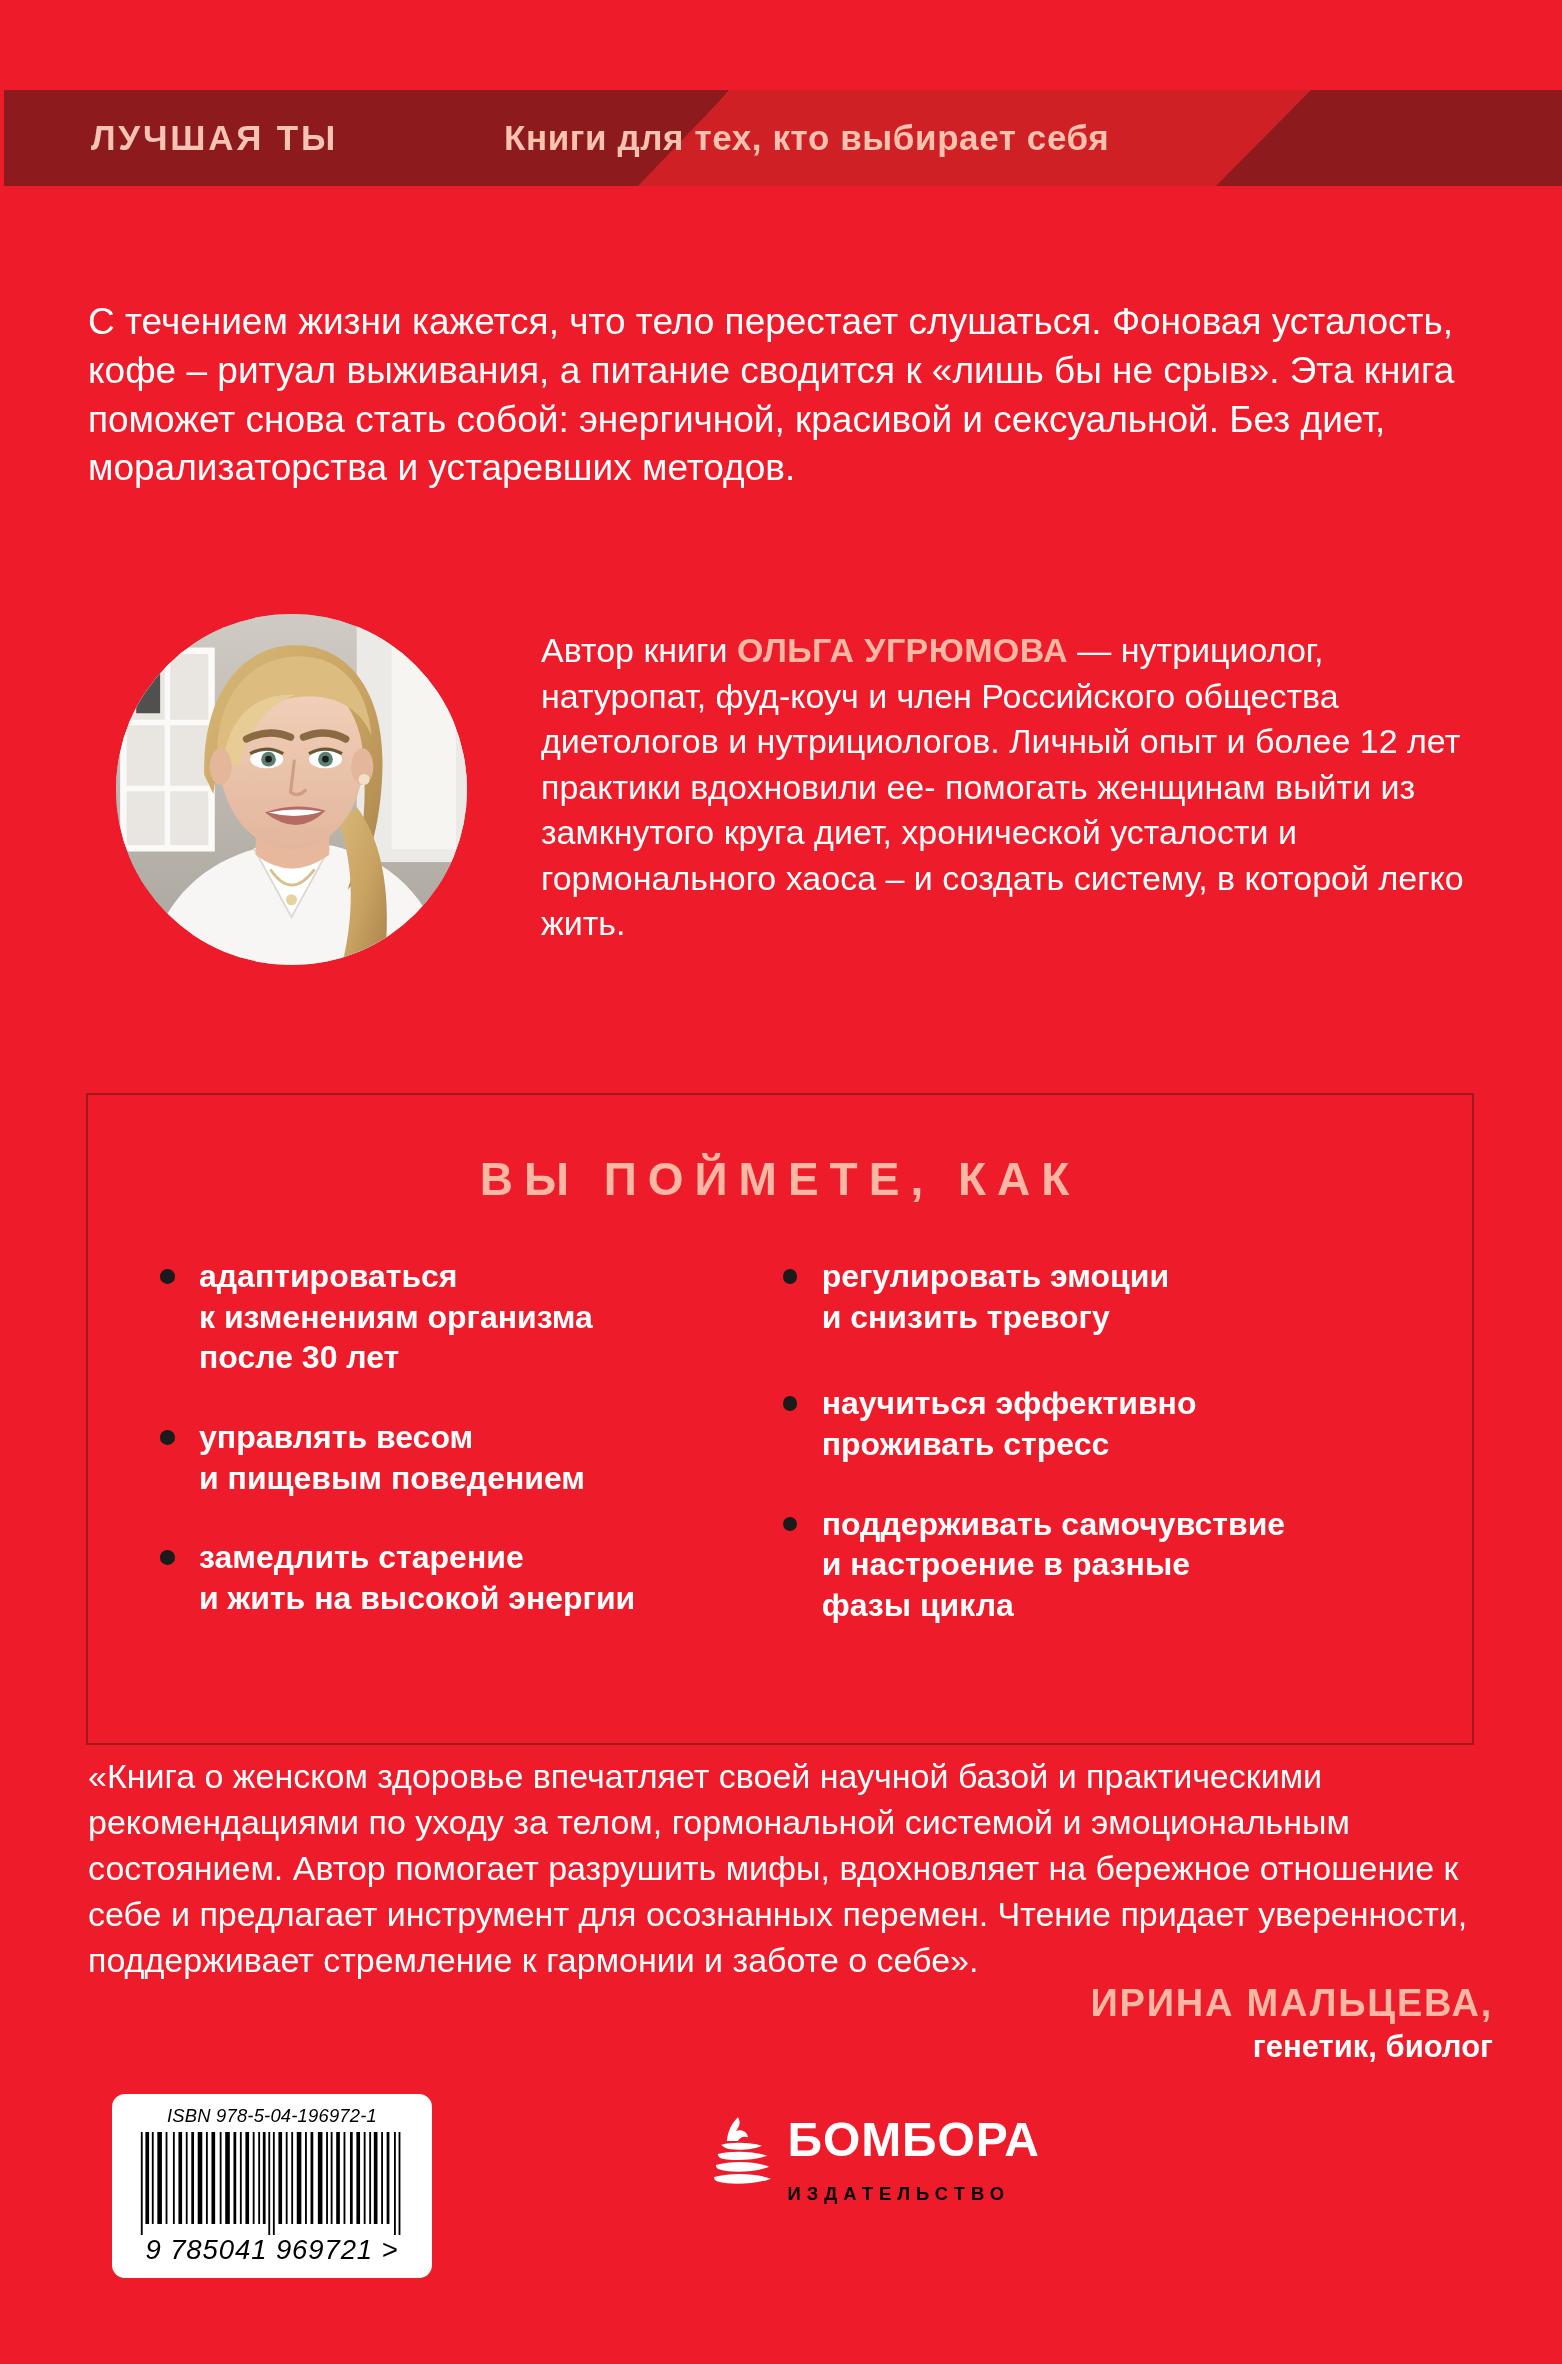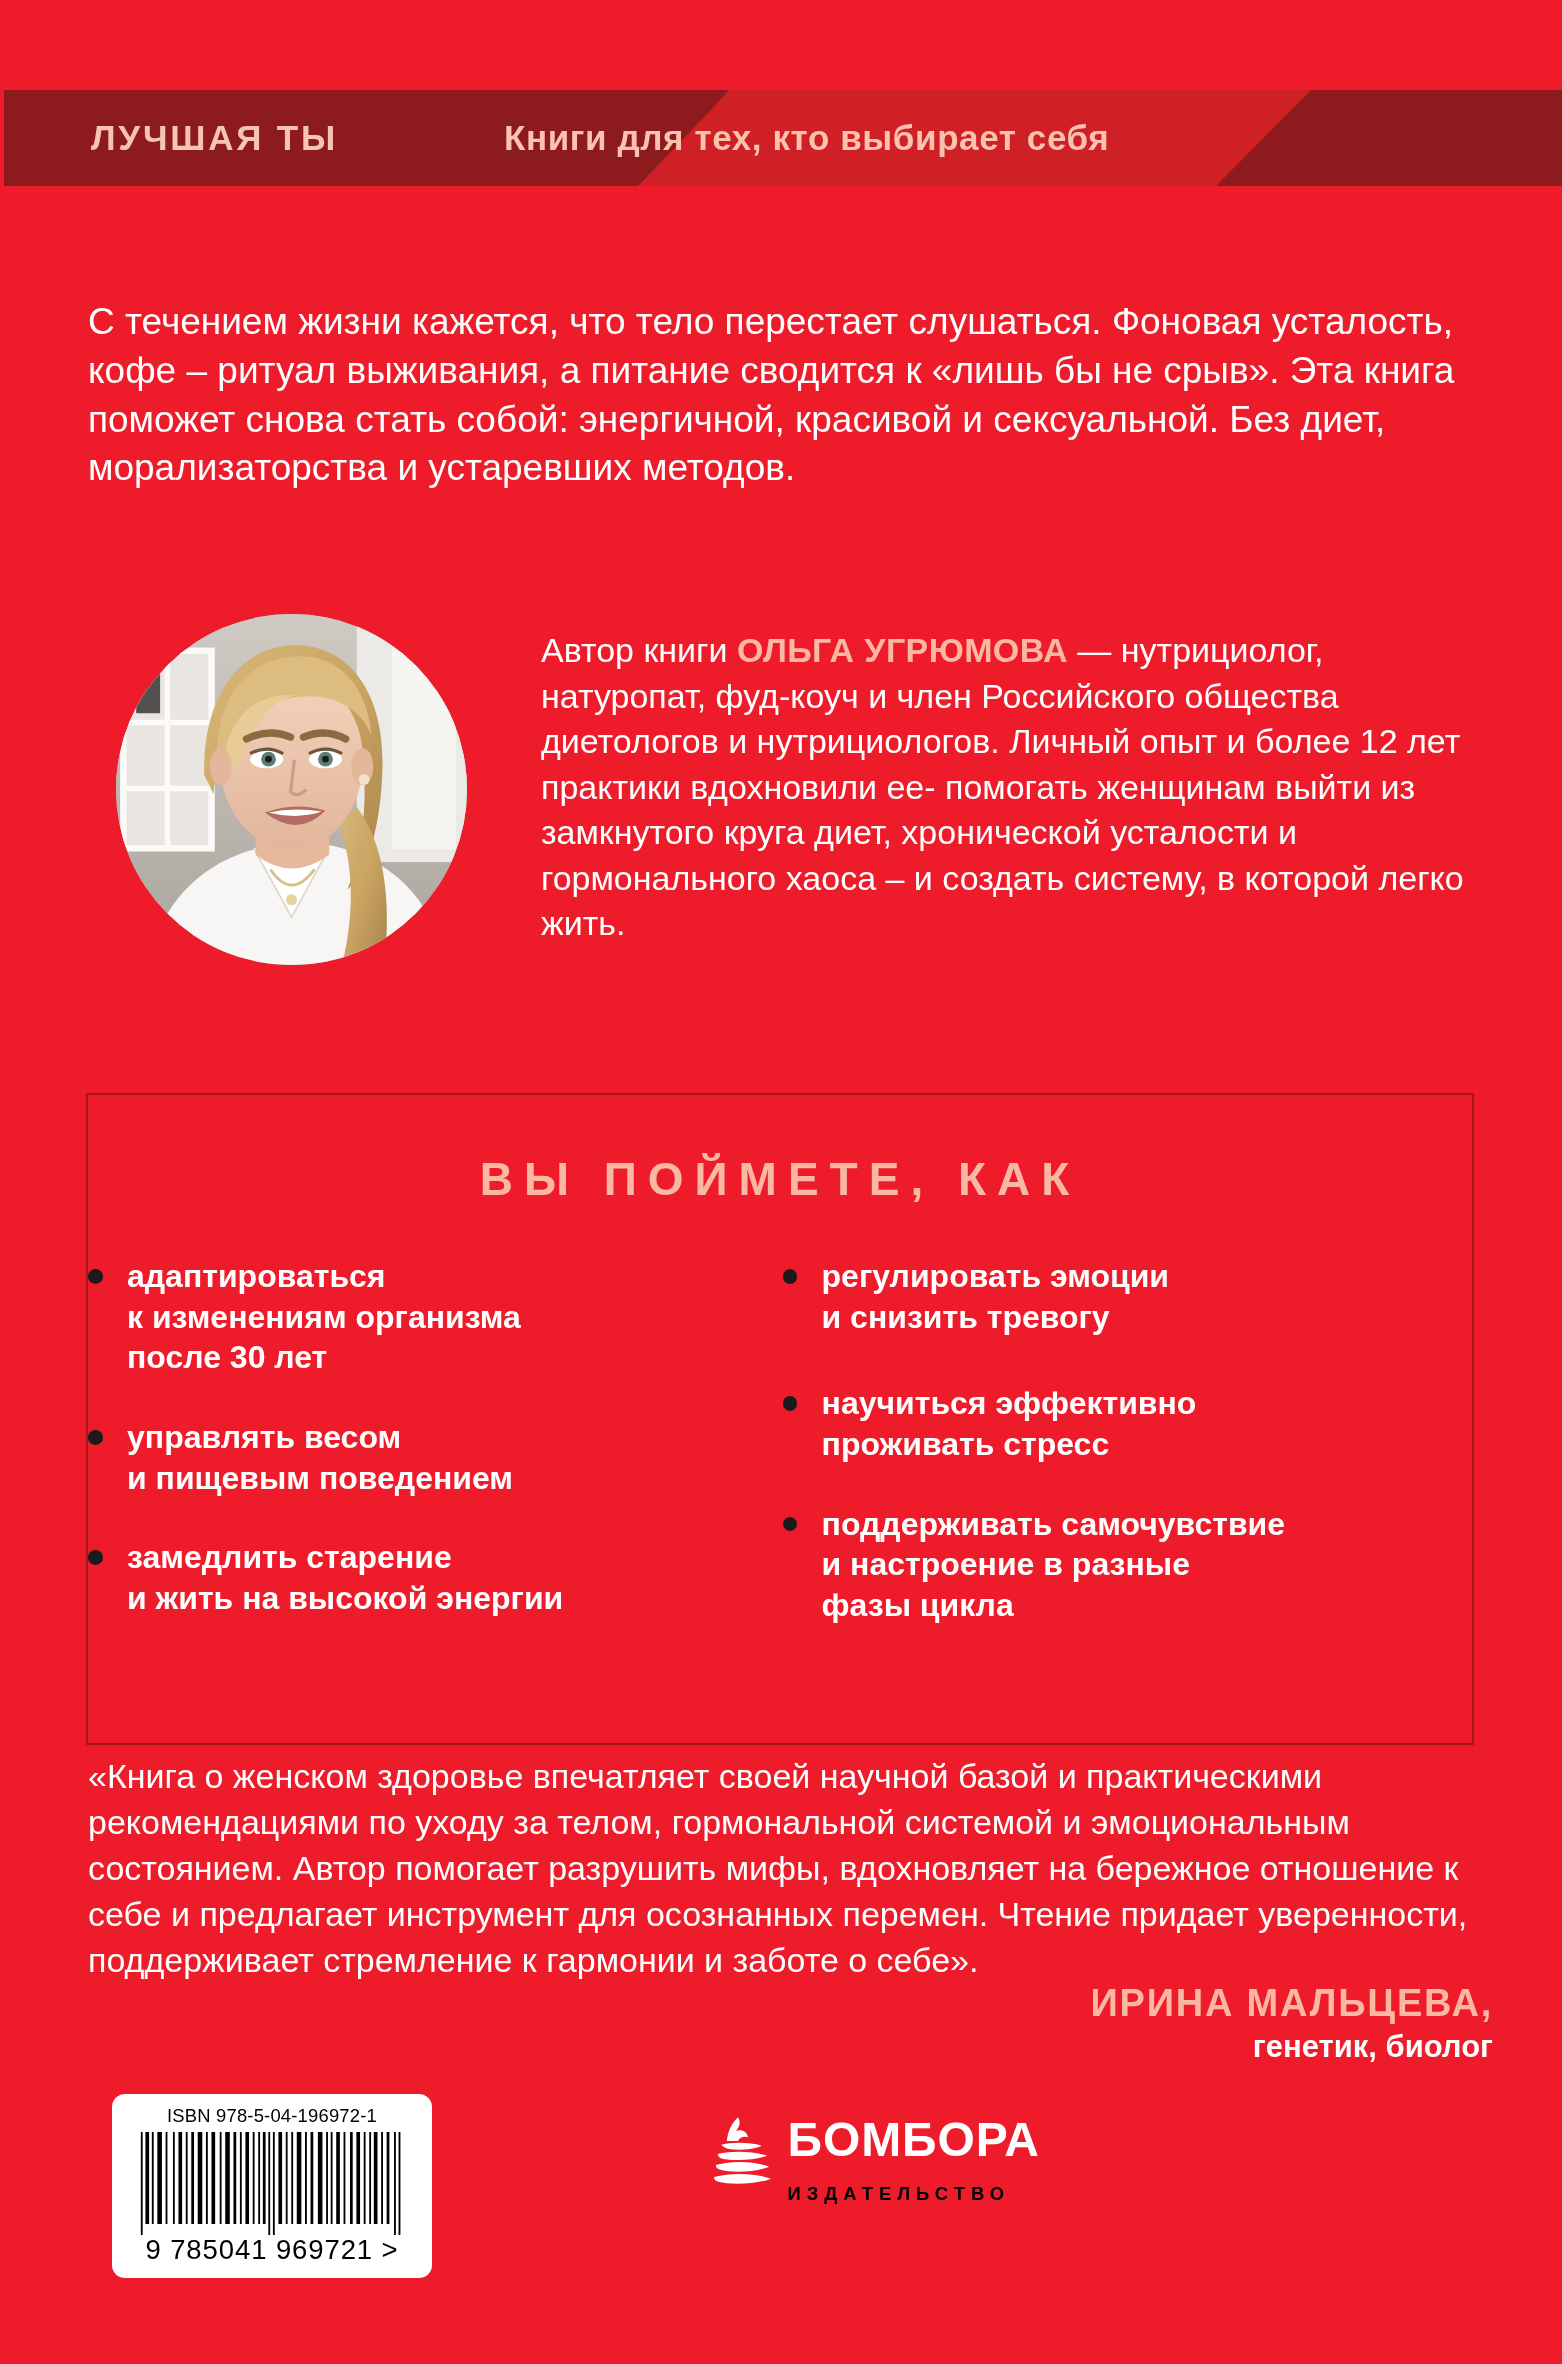--- a/index.html
+++ b/index.html
@@ -140,21 +140,21 @@
   }
   .learn-cols {
     position: absolute;
     left: 0; top: 161px;
     width: 100%;
     display: flex;
   }
   .learn-col {
     box-sizing: border-box;
   }
-  .learn-col.left  { width: 652px; }
+  .learn-col.left  { width: 652px; padding-left: 72px; }
   .learn-col.right { width: 735px; padding-left: 44px; }
   .learn-item {
     position: relative;
     padding-left: 39px;
     margin-bottom: 39px;
     color: #ffffff;
     font-size: 32px;
     line-height: 1.27;
     font-weight: 700;
   }
@@ -204,20 +204,21 @@
   .barcode-card {
     position: absolute;
     left: 112px;
     top: 2094px;
     width: 320px;
     height: 184px;
     background: #ffffff;
     border-radius: 13px;
     box-sizing: border-box;
     padding: 9.2px 16.5px 7.3px 16.5px;
+    font-style: italic;
   }
   .isbn-text {
     text-align: center;
     color: #000000;
     font-size: 18.4px;
     letter-spacing: 0.2px;
     margin-top: 1.8px;
   }
   .barcode-bars {
     margin: 5.5px auto 0 auto;

